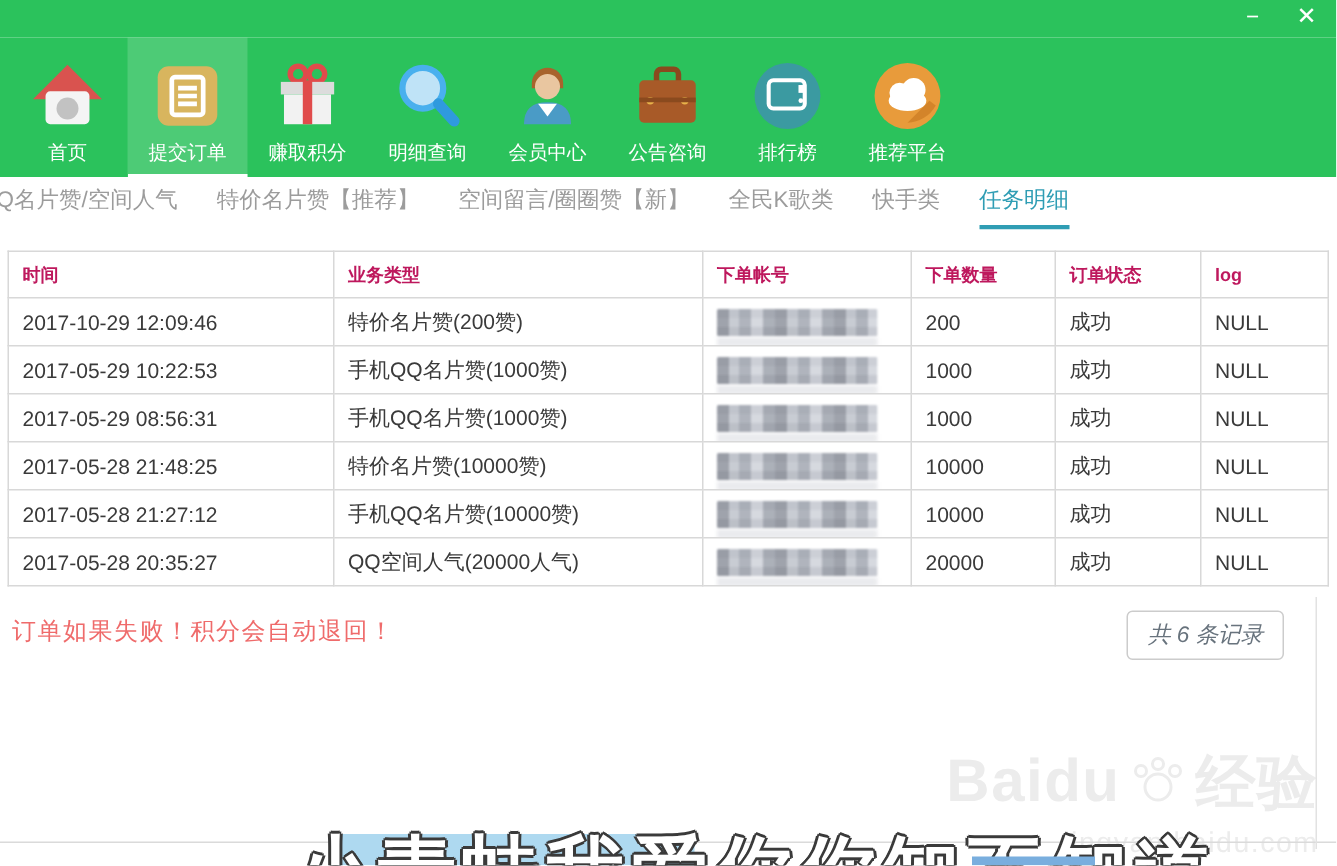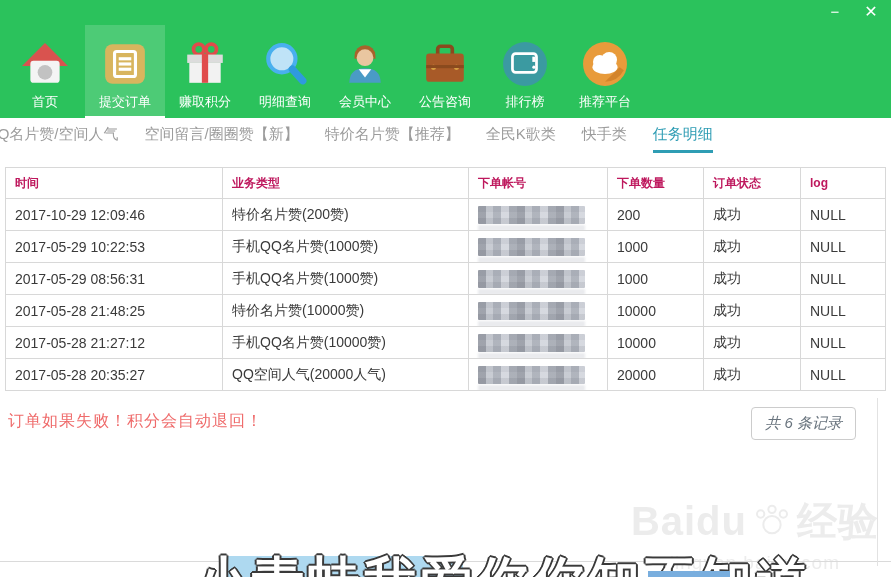--- a/index.html
+++ b/index.html
@@ -49,21 +49,21 @@
   .notice { position: absolute; left: 8px; top: 411px; color: #ef6b6b; font-size: 16px; letter-spacing: 1px; }
   .records-btn { position: absolute; right: 35px; top: 407px; background: #fff; border: 1px solid #ccc;
                  border-radius: 4px; padding: 6px 13px; font-size: 15px; color: #68737d; cursor: pointer; font-style: italic; }
 
   
   .watermark { position: absolute; right: 12px; top: 494px; text-align: center; color: #ececec;
                user-select: none; pointer-events: none; }
   .wm-row { display: flex; align-items: center; justify-content: center; gap: 5px; }
   .wm-brand, .wm-suffix { font-size: 40px; font-weight: bold; letter-spacing: 1px; }
   .wm-paw svg { width: 40px; height: 40px; display: block; }
-  .wm-url { font-size: 19px; margin-top: 3px; letter-spacing: 1px; }
+  .wm-url { font-size: 19px; margin-top: 3px; letter-spacing: 1px; text-align: right; }
 
   
   .hairline { position: absolute; left: 0; top: 561px; width: 100%; height: 1px; background: #dadada; }
   .caption-highlight { position: absolute; left: 228px; top: 556px; width: 235px; height: 21px; background: #aed9f0; }
   .caption { position: absolute; left: 196px; top: 547px; font-size: 52px; font-weight: bold;
              letter-spacing: 4px; white-space: nowrap; color: #fff;
              text-shadow: -2px 0 0 #3a3a3a, 2px 0 0 #3a3a3a, 0 -2px 0 #3a3a3a, 0 2px 0 #3a3a3a,
                           -1px -1px 0 #3a3a3a, 1px -1px 0 #3a3a3a, -1px 1px 0 #3a3a3a, 1px 1px 0 #3a3a3a; }
   .blue-bar { position: absolute; left: 648px; top: 571px; width: 82px; height: 6px; background: #79aede; }
   .right-vline { position: absolute; left: 877px; top: 398px; width: 1px; height: 168px; background: #e2e2e2; }
@@ -165,22 +165,22 @@
             <circle cx="26" cy="18" r="7.5" fill="#fff"></circle>
             <ellipse cx="22" cy="25" rx="12" ry="6.5" fill="#fff"></ellipse>
           </svg>
         </span>
     <span class="nav-label">推荐平台</span>
   </div>
     </div>
 
   <div class="tabbar">
       <div class="tab">QQ名片赞/空间人气</div>
+      <div class="tab">特价名片赞【推荐】</div>
       <div class="tab">空间留言/圈圈赞【新】</div>
-      <div class="tab">特价名片赞【推荐】</div>
       <div class="tab">全民K歌类</div>
       <div class="tab">快手类</div>
       <div class="tab active">任务明细</div>
     </div>
 
   <table class="orders">
     <colgroup>
       <col style="width:217px">
         <col style="width:246px">
         <col style="width:139px">

